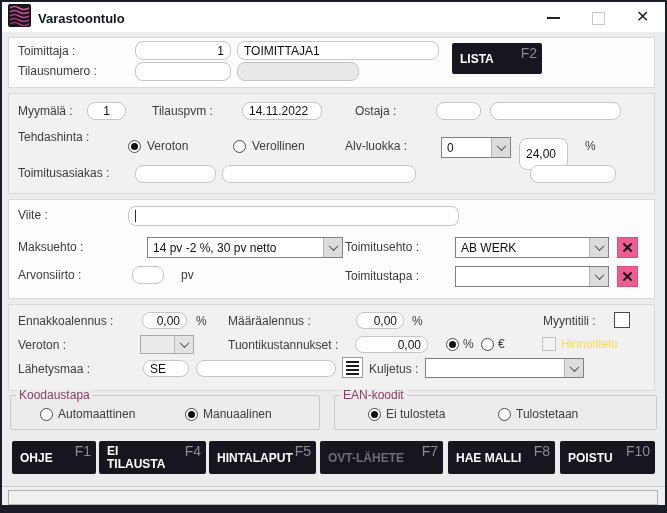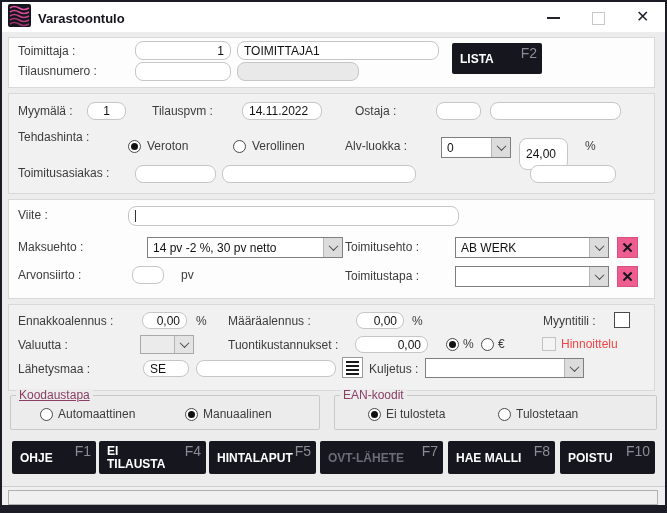--- a/index.html
+++ b/index.html
@@ -8,21 +8,21 @@
   .inner{position:absolute;left:2px;top:2px;width:663px;height:503px;background:#ececec;}
   .titlebar{position:absolute;left:2px;top:2px;width:663px;height:30px;background:#ffffff;}
   .wtitle{position:absolute;left:36px;top:9px;font-size:13px;font-weight:600;color:#15151e;}
   .tbtn{position:absolute;cursor:default;}
   .minline{width:13px;border-top:2px solid #23232d;}
   .maxsq{width:11px;height:11px;border:1px solid #c9c9c9;background:#fff;}
   .closex{font-size:16px;color:#23232d;line-height:16px;font-weight:400;}
   .panel{position:absolute;border:1px solid #d9d9d9;background:#fdfdfd;box-sizing:border-box;}
   .panel.gray{background:#f1f1f1;}
   .lbl{position:absolute;font-size:12px;color:#3c3c3c;line-height:15px;white-space:nowrap;}
-  .lbl.dim{color:#ef4444;}
+  .lbl.dim{color:#fde047;}
   .inp{position:absolute;background:#fff;border:1px solid #c6c6c6;border-radius:8px;font-size:12px;color:#111;display:flex;align-items:center;padding:0 6px;box-sizing:border-box;height:19px;white-space:nowrap;overflow:hidden;}
   .inp.num{justify-content:flex-end;}
   .inp.ctr{justify-content:center;}
   .inp.dis{background:#e9e9e9;}
   .caret{width:1px;height:12px;background:#333;}
   .combo{position:absolute;background:#fff;border:1px solid #7f7f7f;box-sizing:border-box;height:21px;font-size:12px;color:#111;display:flex;align-items:stretch;}
   .combo .ct{flex:1;display:flex;align-items:center;padding-left:5px;white-space:nowrap;overflow:hidden;}
   .combo .ca{width:18px;background:#dcdcdc;border-left:1px solid #b5b5b5;display:flex;align-items:center;justify-content:center;}
   .chev{width:6px;height:6px;border-left:1.4px solid #4a4a4a;border-bottom:1.4px solid #4a4a4a;transform:rotate(-45deg) translate(1px,-1px);}
   .combo.dis{background:#ebebeb;border-color:#a9a9a9;}
@@ -148,21 +148,21 @@
   <div class="panel gray" style="left:8px;top:304px;width:647px;height:87px;"></div>
   <span class="lbl" style="left:18px;top:314px;">Ennakkoalennus :</span>
   <div class="inp num" style="left:142px;top:312px;width:45px;height:17px;">0,00</div>
   <span class="lbl" style="left:196px;top:314px;">%</span>
   <span class="lbl" style="left:228px;top:314px;">Määräalennus :</span>
   <div class="inp num" style="left:356px;top:312px;width:48px;height:17px;">0,00</div>
   <span class="lbl" style="left:412px;top:314px;">%</span>
   <span class="lbl" style="left:543px;top:314px;">Myyntitili :</span>
   <span class="check" style="left:614px;top:312px;"></span>
 
-  <span class="lbl" style="left:18px;top:338px;">Valuutta :</span>
+  <span class="lbl" style="left:18px;top:338px;">Veroton :</span>
   <div class="combo dis" style="left:140px;top:335px;width:54px;height:19px;">
     <span class="ct"></span>
     <span class="ca">
         <span class="chev"></span>
       </span>
   </div>
   <span class="lbl" style="left:228px;top:338px;">Tuontikustannukset :</span>
   <div class="inp num" style="left:355px;top:336px;width:73px;height:17px;">0,00</div>
   <span class="radio on" style="left:446px;top:338px;"></span>
   <span class="lbl" style="left:463px;top:337px;">%</span>
@@ -179,21 +179,21 @@
     </div>
   <span class="lbl" style="left:369px;top:362px;">Kuljetus :</span>
   <div class="combo" style="left:425px;top:358px;width:159px;height:20px;">
     <span class="ct"></span>
     <span class="ca">
         <span class="chev"></span>
       </span>
   </div>
 
   <div class="gbox" style="left:10px;top:395px;width:310px;height:35px;"></div>
-  <span class="gleg" style="left:16px;top:389px;text-decoration:underline;">Koodaustapa</span>
+  <span class="gleg" style="left:16px;top:389px;">Koodaustapa</span>
   <span class="radio" style="left:40px;top:408px;"></span>
   <span class="lbl" style="left:58px;top:407px;">Automaattinen</span>
   <span class="radio on" style="left:185px;top:408px;"></span>
   <span class="lbl" style="left:203px;top:407px;">Manuaalinen</span>
 
   <div class="gbox" style="left:334px;top:395px;width:323px;height:35px;"></div>
   <span class="gleg" style="left:340px;top:389px;text-align:right;">EAN-koodit</span>
   <span class="radio on" style="left:368px;top:408px;"></span>
   <span class="lbl" style="left:386px;top:407px;">Ei tulosteta</span>
   <span class="radio" style="left:498px;top:408px;"></span>

